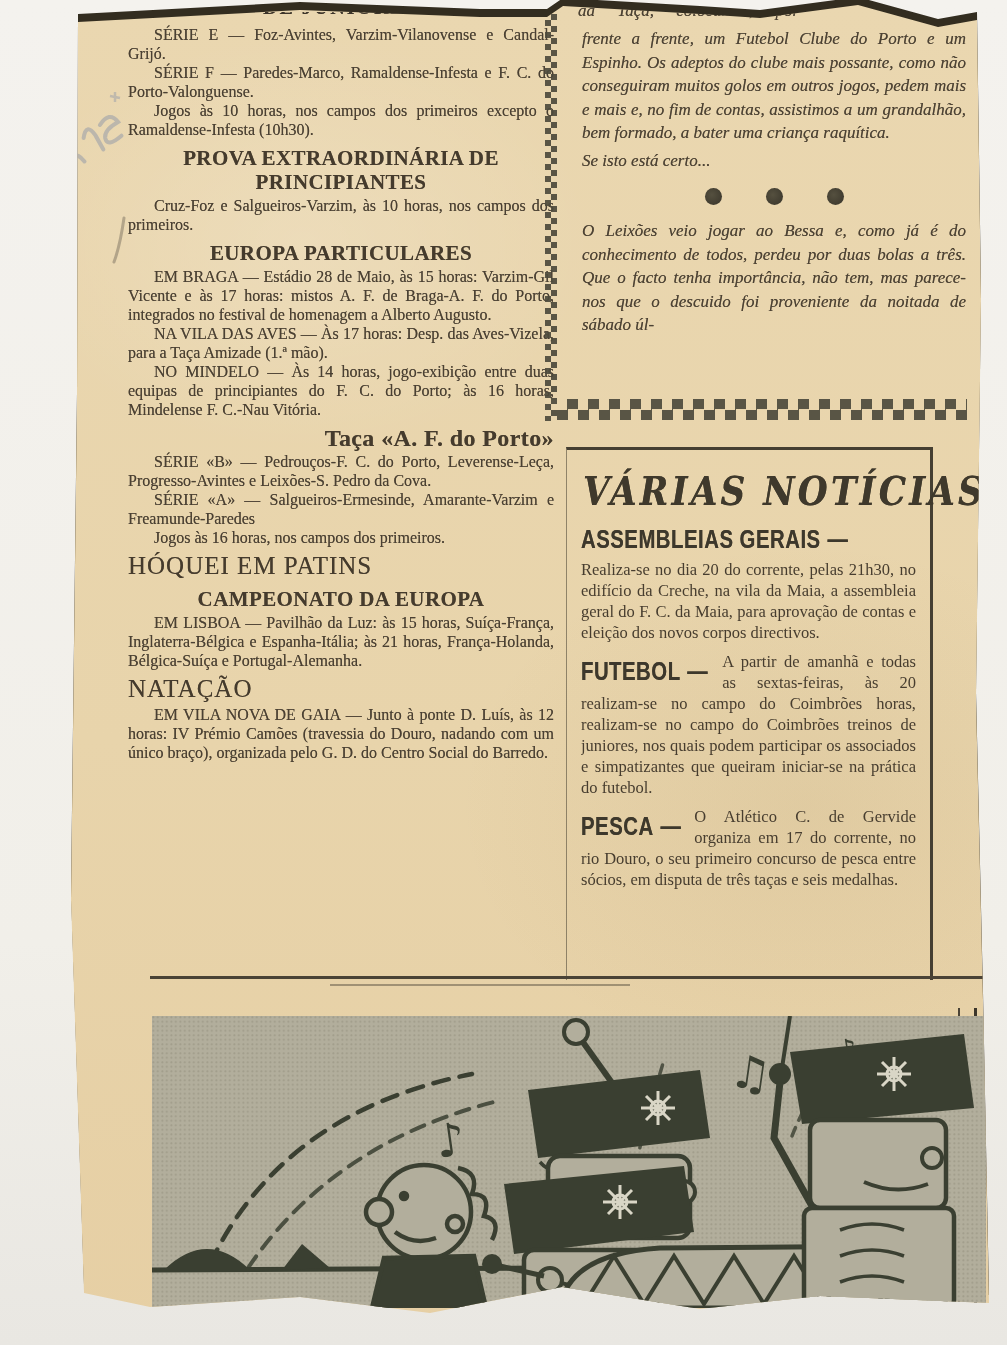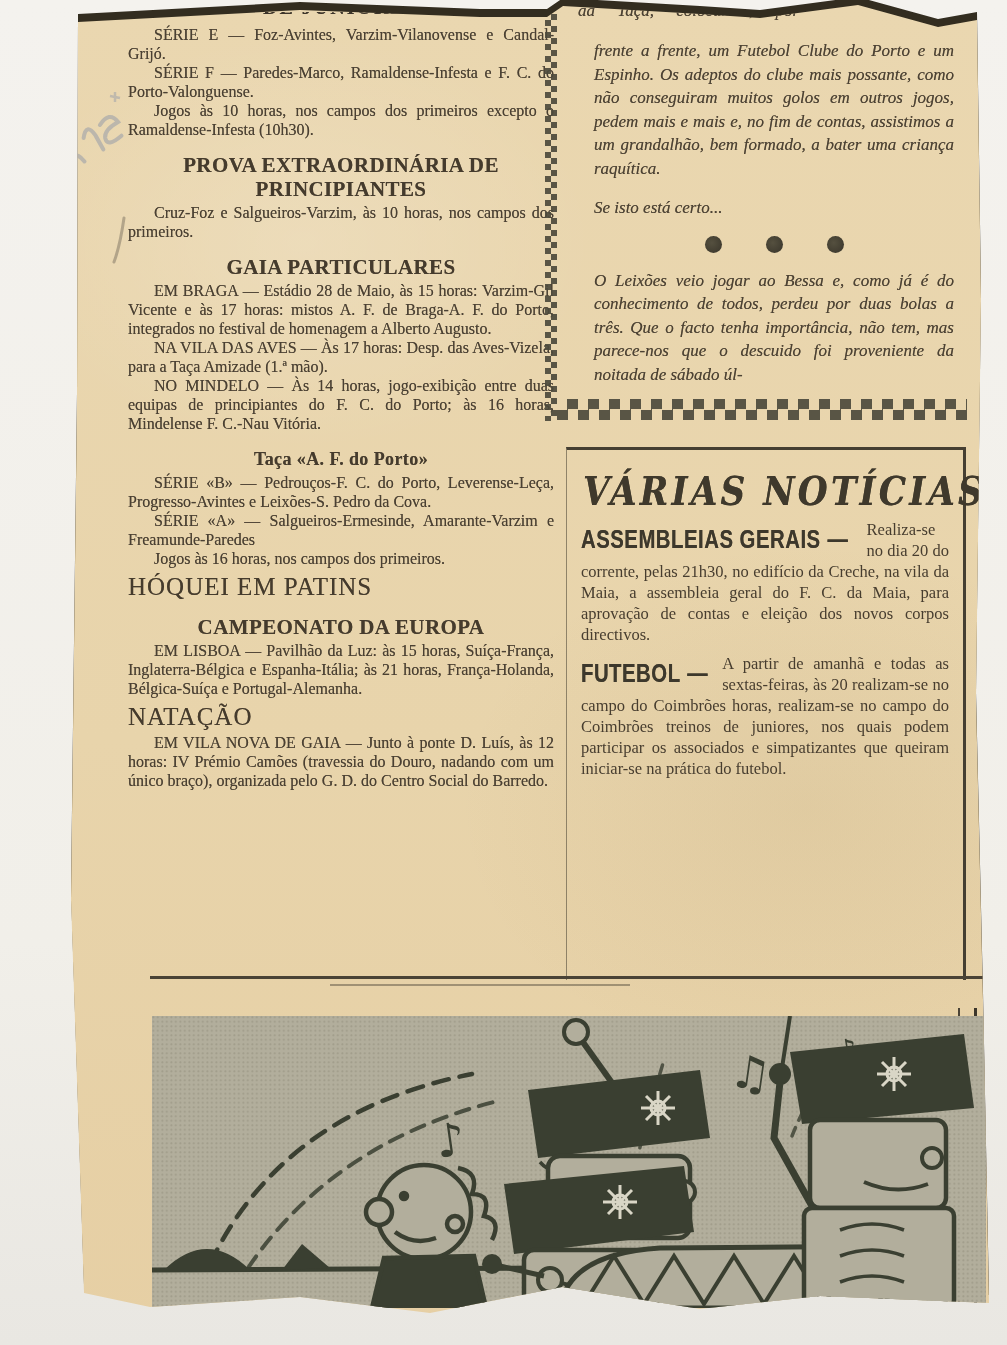--- a/index.html
+++ b/index.html
@@ -25,45 +25,45 @@
   }
   
   .col-left{
     position:absolute;left:128px;top:12px;width:426px;
     font-size:16px;line-height:19px;text-align:justify;color:#4a4033;
     text-shadow:0 0 .5px rgba(60,50,35,.6);
   }
   .col-left p{margin:0;text-indent:26px;}
   .cut-top{height:13px;overflow:hidden;text-indent:0;}
   .cut-top span{display:block;margin-top:-14px;font-weight:bold;font-size:20px;text-align:center;letter-spacing:2px;color:#3c342a;}
-  .hc{font-weight:bold;text-align:center;text-indent:0 !important;font-size:21px;line-height:24px;letter-spacing:.4px;margin:14px 0 2px !important;color:#453b2d;}
-  .hc.small{font-size:18px;}
+  .hc{font-weight:bold;text-align:center;text-indent:0 !important;font-size:21px;line-height:24px;letter-spacing:.4px;margin:7px 0 2px !important;color:#453b2d;}
+  .hc.small{font-size:24px;text-align:right;}
   .hbig{font-weight:normal;text-align:left;text-indent:0 !important;font-size:25px;line-height:29px;letter-spacing:1px;margin:4px 0 2px !important;color:#453b2d;}
   
   .col-right{
     position:absolute;left:578px;top:8px;width:392px;
     font-style:italic;font-size:17px;line-height:23.5px;text-align:justify;color:#4c4234;
     text-shadow:0 0 .5px rgba(60,50,35,.6);
   }
-  .col-right p{margin:16px;}
+  .col-right p{margin:4px;}
   .cut-line{height:15px;overflow:hidden;}
   .cut-line span{display:block;margin-top:-9px;word-spacing:18px;}
   .dots{display:flex;justify-content:center;gap:44px;margin:16px 0 14px;}
   .dot{width:17px;height:17px;border-radius:50%;background:radial-gradient(circle at 40% 40%, #55503f, #38342a);}
   
   .checker{
     position:absolute;
     background-image:conic-gradient(#4d4a3c 0 25%, transparent 25% 50%, #4d4a3c 50% 75%, transparent 75%);
     opacity:.92;
   }
   .ribbon-v{left:545px;top:14px;width:12px;height:407px;background-size:12px 12px;}
   .ribbon-h{left:557px;top:399px;width:410px;height:21px;background-size:21px 21px;}
   
   .noticias{
-    position:absolute;left:566px;top:447px;width:400px;height:533px;
+    position:absolute;left:566px;top:447px;width:367px;height:533px;
     border-top:3px solid #453f32;border-right:3px solid #453f32;border-left:1px solid rgba(69,63,50,.55);
     box-sizing:border-box;padding:20px 14px 0 14px;color:#473d2f;
   }
   .noticias-title{
     font-family:"DejaVu Serif", serif;font-weight:bold;font-style:italic;
     font-size:33px;letter-spacing:3px;white-space:nowrap;color:#3f392c;
     transform:scale(1.04,1.18);transform-origin:left center;margin:2px 0 6px 2px;
     text-shadow:0 0 .6px rgba(50,44,30,.8);
   }
   .nitem{margin-top:8px;font-size:16.5px;line-height:21px;text-align:justify;overflow:hidden;}
@@ -107,21 +107,21 @@
 
     <div class="col-left">
       <div class="cut-top">
         <span>DE JUNIORES</span>
       </div>
       <p>SÉRIE E — Foz-Avintes, Varzim-Vilanovense e Candal-Grijó.</p>
       <p>SÉRIE F — Paredes-Marco, Ramaldense-Infesta e F. C. do Porto-Valonguense.</p>
       <p>Jogos às 10 horas, nos campos dos primeiros excepto o Ramaldense-Infesta (10h30).</p>
       <p class="hc">PROVA EXTRAORDINÁRIA DE PRINCIPIANTES</p>
       <p>Cruz-Foz e Salgueiros-Varzim, às 10 horas, nos campos dos primeiros.</p>
-      <p class="hc">GAIA PARTICULARES</p>
+      <p class="hc">EUROPA PARTICULARES</p>
       <p>EM BRAGA — Estádio 28 de Maio, às 15 horas: Varzim-Gil Vicente e às 17 horas: mistos A. F. de Braga-A. F. do Porto, integrados no festival de homenagem a Alberto Augusto.</p>
       <p>NA VILA DAS AVES — Às 17 horas: Desp. das Aves-Vizela, para a Taça Amizade (1.ª mão).</p>
       <p>NO MINDELO — Às 14 horas, jogo-exibição entre duas equipas de principiantes do F. C. do Porto; às 16 horas, Mindelense F. C.-Nau Vitória.</p>
       <p class="hc small">Taça «A. F. do Porto»</p>
       <p>SÉRIE «B» — Pedrouços-F. C. do Porto, Leverense-Leça, Progresso-Avintes e Leixões-S. Pedro da Cova.</p>
       <p>SÉRIE «A» — Salgueiros-Ermesinde, Amarante-Varzim e Freamunde-Paredes</p>
       <p>Jogos às 16 horas, nos campos dos primeiros.</p>
       <p class="hbig">HÓQUEI EM PATINS</p>
       <p class="hc">CAMPEONATO DA EUROPA</p>
       <p>EM LISBOA — Pavilhão da Luz: às 15 horas, Suíça-França, Inglaterra-Bélgica e Espanha-Itália; às 21 horas, França-Holanda, Bélgica-Suíça e Portugal-Alemanha.</p>
@@ -152,20 +152,24 @@
       <div class="nitem">
         <span class="nlabel"><span>ASSEMBLEIAS GERAIS</span><span class="dash">—</span></span>
         <span>Realiza-se no dia 20 do corrente, pelas 21h30, no edifício da Creche, na vila da Maia, a assembleia geral do F. C. da Maia, para aprovação de contas e eleição dos novos corpos directivos.</span>
       </div>
 
       <div class="nitem">
         <span class="nlabel"><span>FUTEBOL</span><span class="dash">—</span></span>
         <span>A partir de amanhã e todas as sextas-feiras, às 20 realizam-se no campo do Coimbrões horas, realizam-se no campo do Coimbrões treinos de juniores, nos quais podem participar os associados e simpatizantes que queiram iniciar-se na prática do futebol.</span>
       </div>
 
+      <div class="nitem">
+        <span class="nlabel"><span>PESCA</span><span class="dash">—</span></span>
+        <span>O Atlético C. de Gervide organiza em 17 do corrente, no rio Douro, o seu primeiro concurso de pesca entre sócios, em disputa de três taças e seis medalhas.</span>
+      </div>
     </div>
 
     <div class="bottom-rule"></div>
     <div class="edge-rules"></div>
 
     <svg class="illus" viewBox="0 0 834 292">
       <defs>
         <pattern id="halftone" width="4.5" height="4.5" patternUnits="userSpaceOnUse">
           <circle cx="1.3" cy="1.3" r="1" fill="#8f8b79"></circle>
         </pattern>

